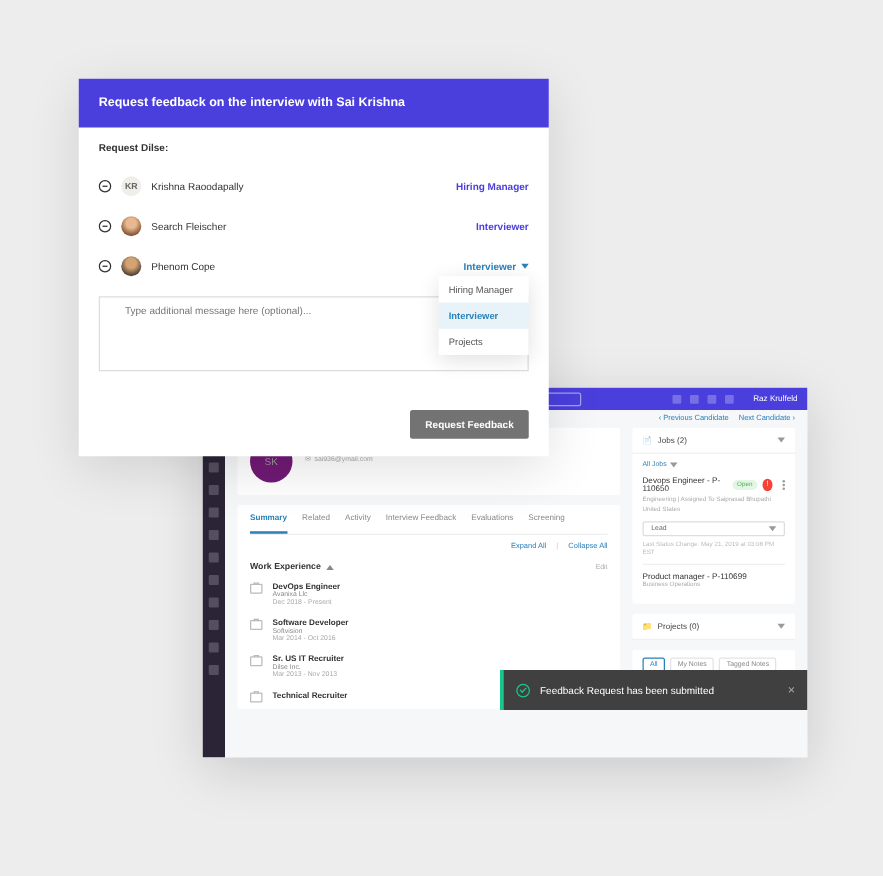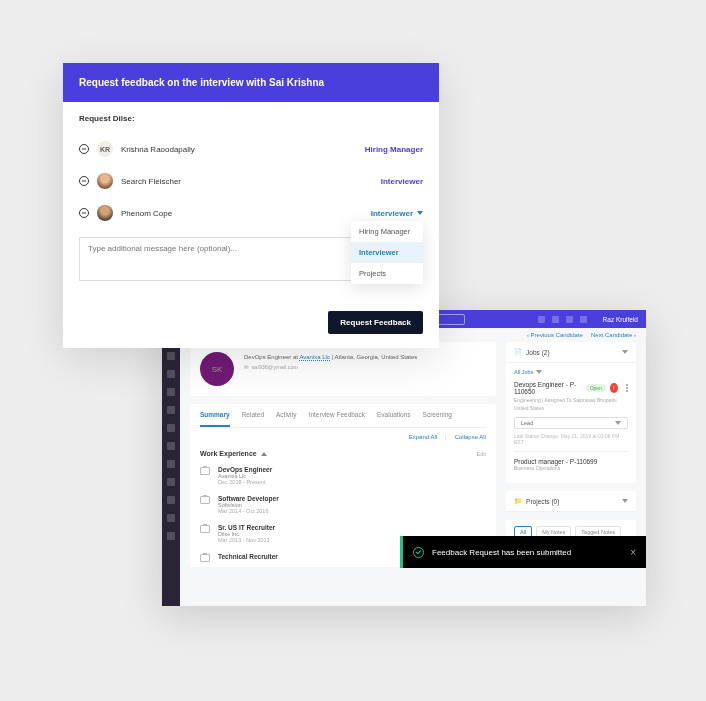--- a/index.html
+++ b/index.html
@@ -33,26 +33,26 @@
   .chev { width:0; height:0; border-left:3px solid transparent; border-right:3px solid transparent; border-top:4px solid #2a80b9; }
 
   .role-dd {
     position:absolute; right:0; top:24px; width:72px; background:#fff;
     box-shadow:0 4px 16px rgba(0,0,0,0.12); z-index:5; font-size:7.5px;
   }
   .role-dd-item { padding:6px 8px; color:#555; cursor:pointer; }
   .role-dd-item.active { background:#e8f2f9; color:#2a80b9; font-weight:600; }
 
   .msg-box {
-    width:100%; height:44px; border:1px solid #ddd; padding:6px 8px;
+    width:100%; height:60px; border:1px solid #ddd; padding:6px 20px;
     font-size:8px; color:#bbb; resize:none; margin-top:8px;
   }
   .modal-footer { display:flex; justify-content:flex-end; padding:10px 16px 14px; }
   .req-btn {
-    background:#0f172a; color:#fff; border:none; padding:7px 12px;
+    background:#737373; color:#fff; border:none; padding:7px 12px;
     font-size:8px; font-weight:600; border-radius:2px; cursor:pointer;
   }
 
   
   .app {
     position:absolute; left:162px; top:310px; width:484px; height:296px;
     background:#f6f7f9; box-shadow:0 10px 40px rgba(0,0,0,0.15); z-index:10;
     overflow:hidden;
   }
   .topbar { height:18px; background:#4a3fdc; display:flex; align-items:center; padding:0 8px; gap:10px; }
@@ -129,21 +129,21 @@
   .job2-meta{font-size:5px;color:#aaa;}
 
   .notes-tabs{display:flex;gap:4px;padding:6px 8px;}
   .note-tab{border:1px solid #e3e3e3;font-size:5.5px;color:#888;padding:2px 5px;border-radius:2px;}
   .note-tab.active{border-color:#2a80b9;color:#2a80b9;}
   .note-input{margin:0 8px 8px;border:1px solid #eee;padding:4px;font-size:5.5px;color:#bbb;}
 
   
   .toast {
     position:absolute; right:0; bottom:38px; width:246px; height:24px;
-    background:#000000; border-left:3px solid #17c78a;
+    background:#404040; border-left:3px solid #17c78a;
     display:flex; align-items:center; padding:16px 10px; gap:8px; z-index:30;
   }
   .toast-check{width:11px;height:11px;border:1.5px solid #17c78a;border-radius:50%;position:relative;}
   .toast-check::after{content:"";position:absolute;left:2px;top:2.5px;width:4px;height:2px;border-left:1.5px solid #17c78a;border-bottom:1.5px solid #17c78a;transform:rotate(-45deg);}
   .toast-text{color:#fff;font-size:8px;flex:1;}
   .toast-x{color:#aaa;font-size:10px;cursor:pointer;}
 </style>
 </head>
 <body>
 

